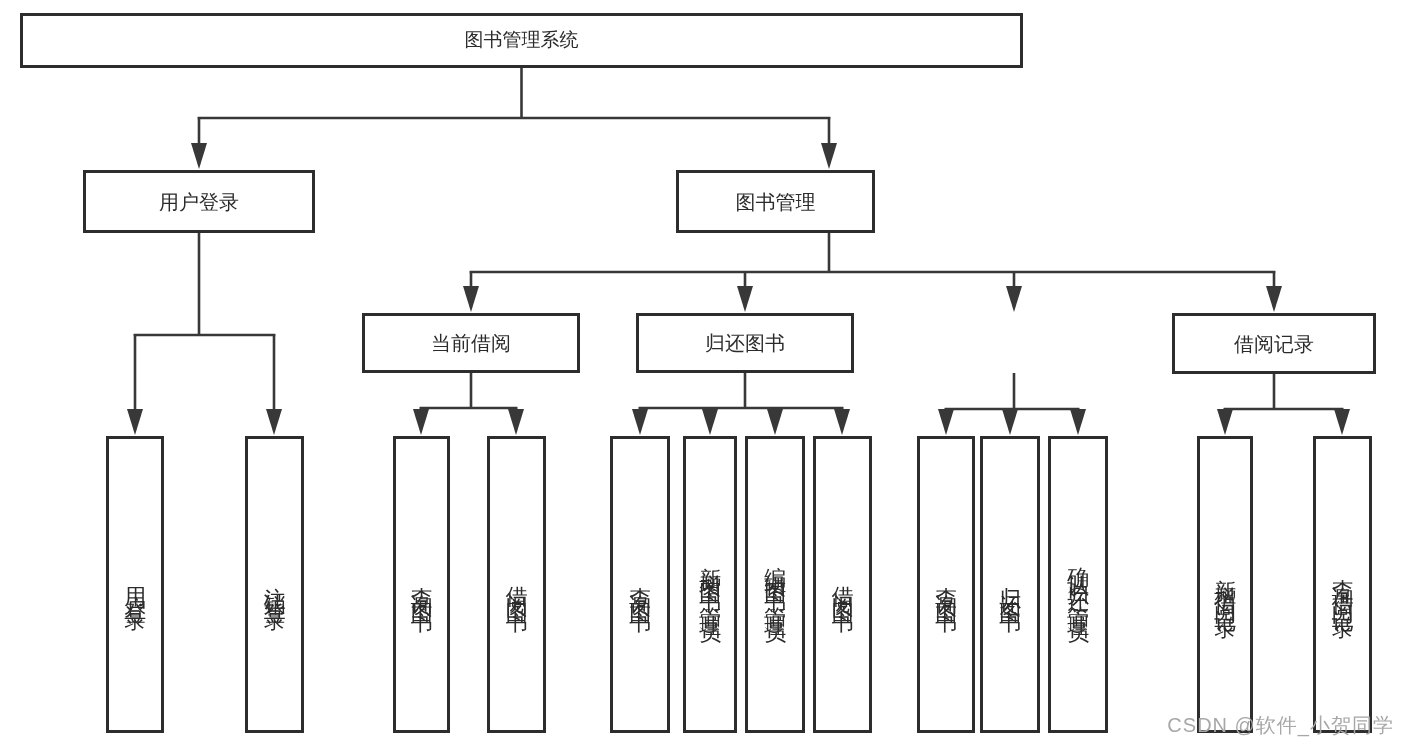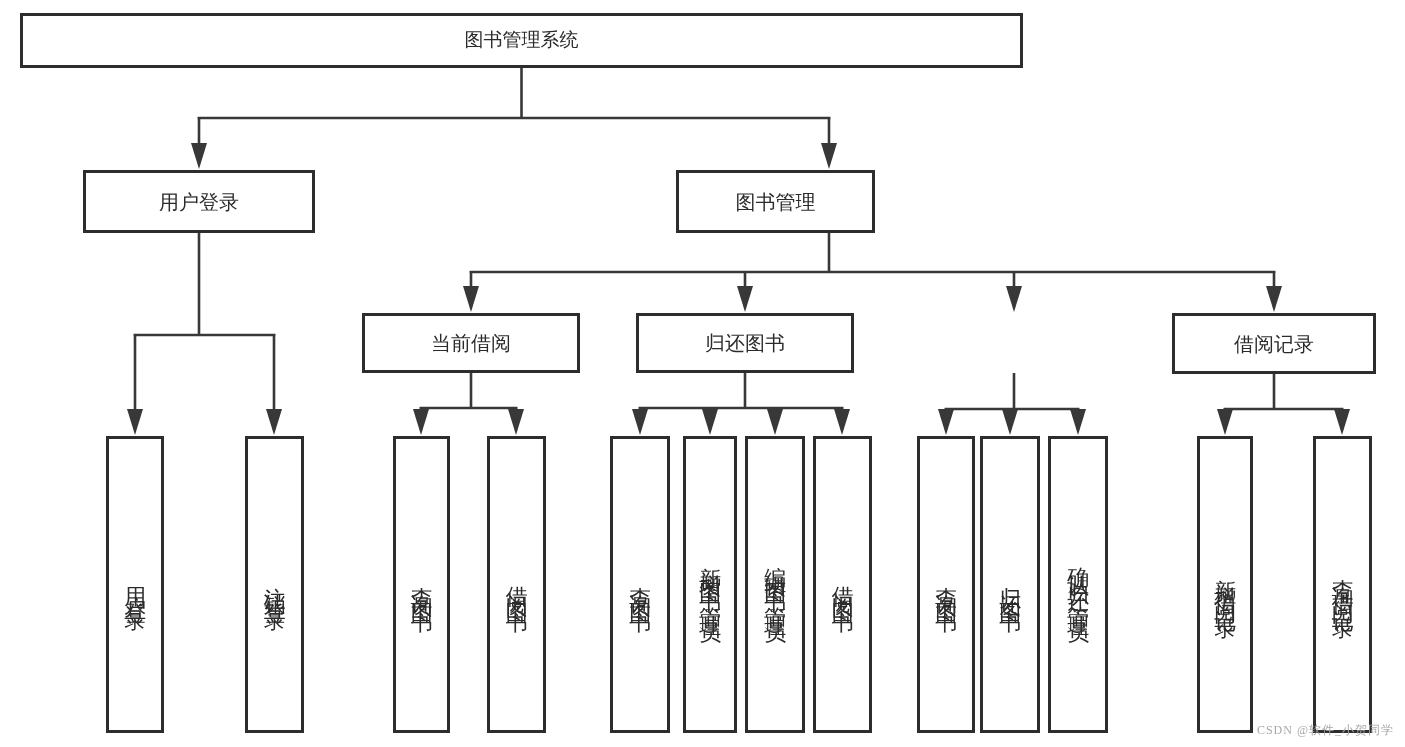--- a/index.html
+++ b/index.html
@@ -47,25 +47,24 @@
   .node.leaf {
     font-size: 22px;
     writing-mode: vertical-lr;
     letter-spacing: 8px;
     padding: 8px 0;
   }
   .watermark {
     position: absolute;
     right: 11px;
     bottom: 8px;
-    font-size: 12px;
+    font-size: 20px;
     color: #a7a7a7;
     letter-spacing: 1px;
     white-space: nowrap;
-    font-family: Liberation Serif, serif;
   }
 </style>
 </head>
 <body>
 
 <div class="stage">
 
   <svg class="connectors" viewBox="0 0 1405 747" xmlns="http://www.w3.org/2000/svg">
 
     <line x1="521.5" y1="68" x2="521.5" y2="118"></line>

